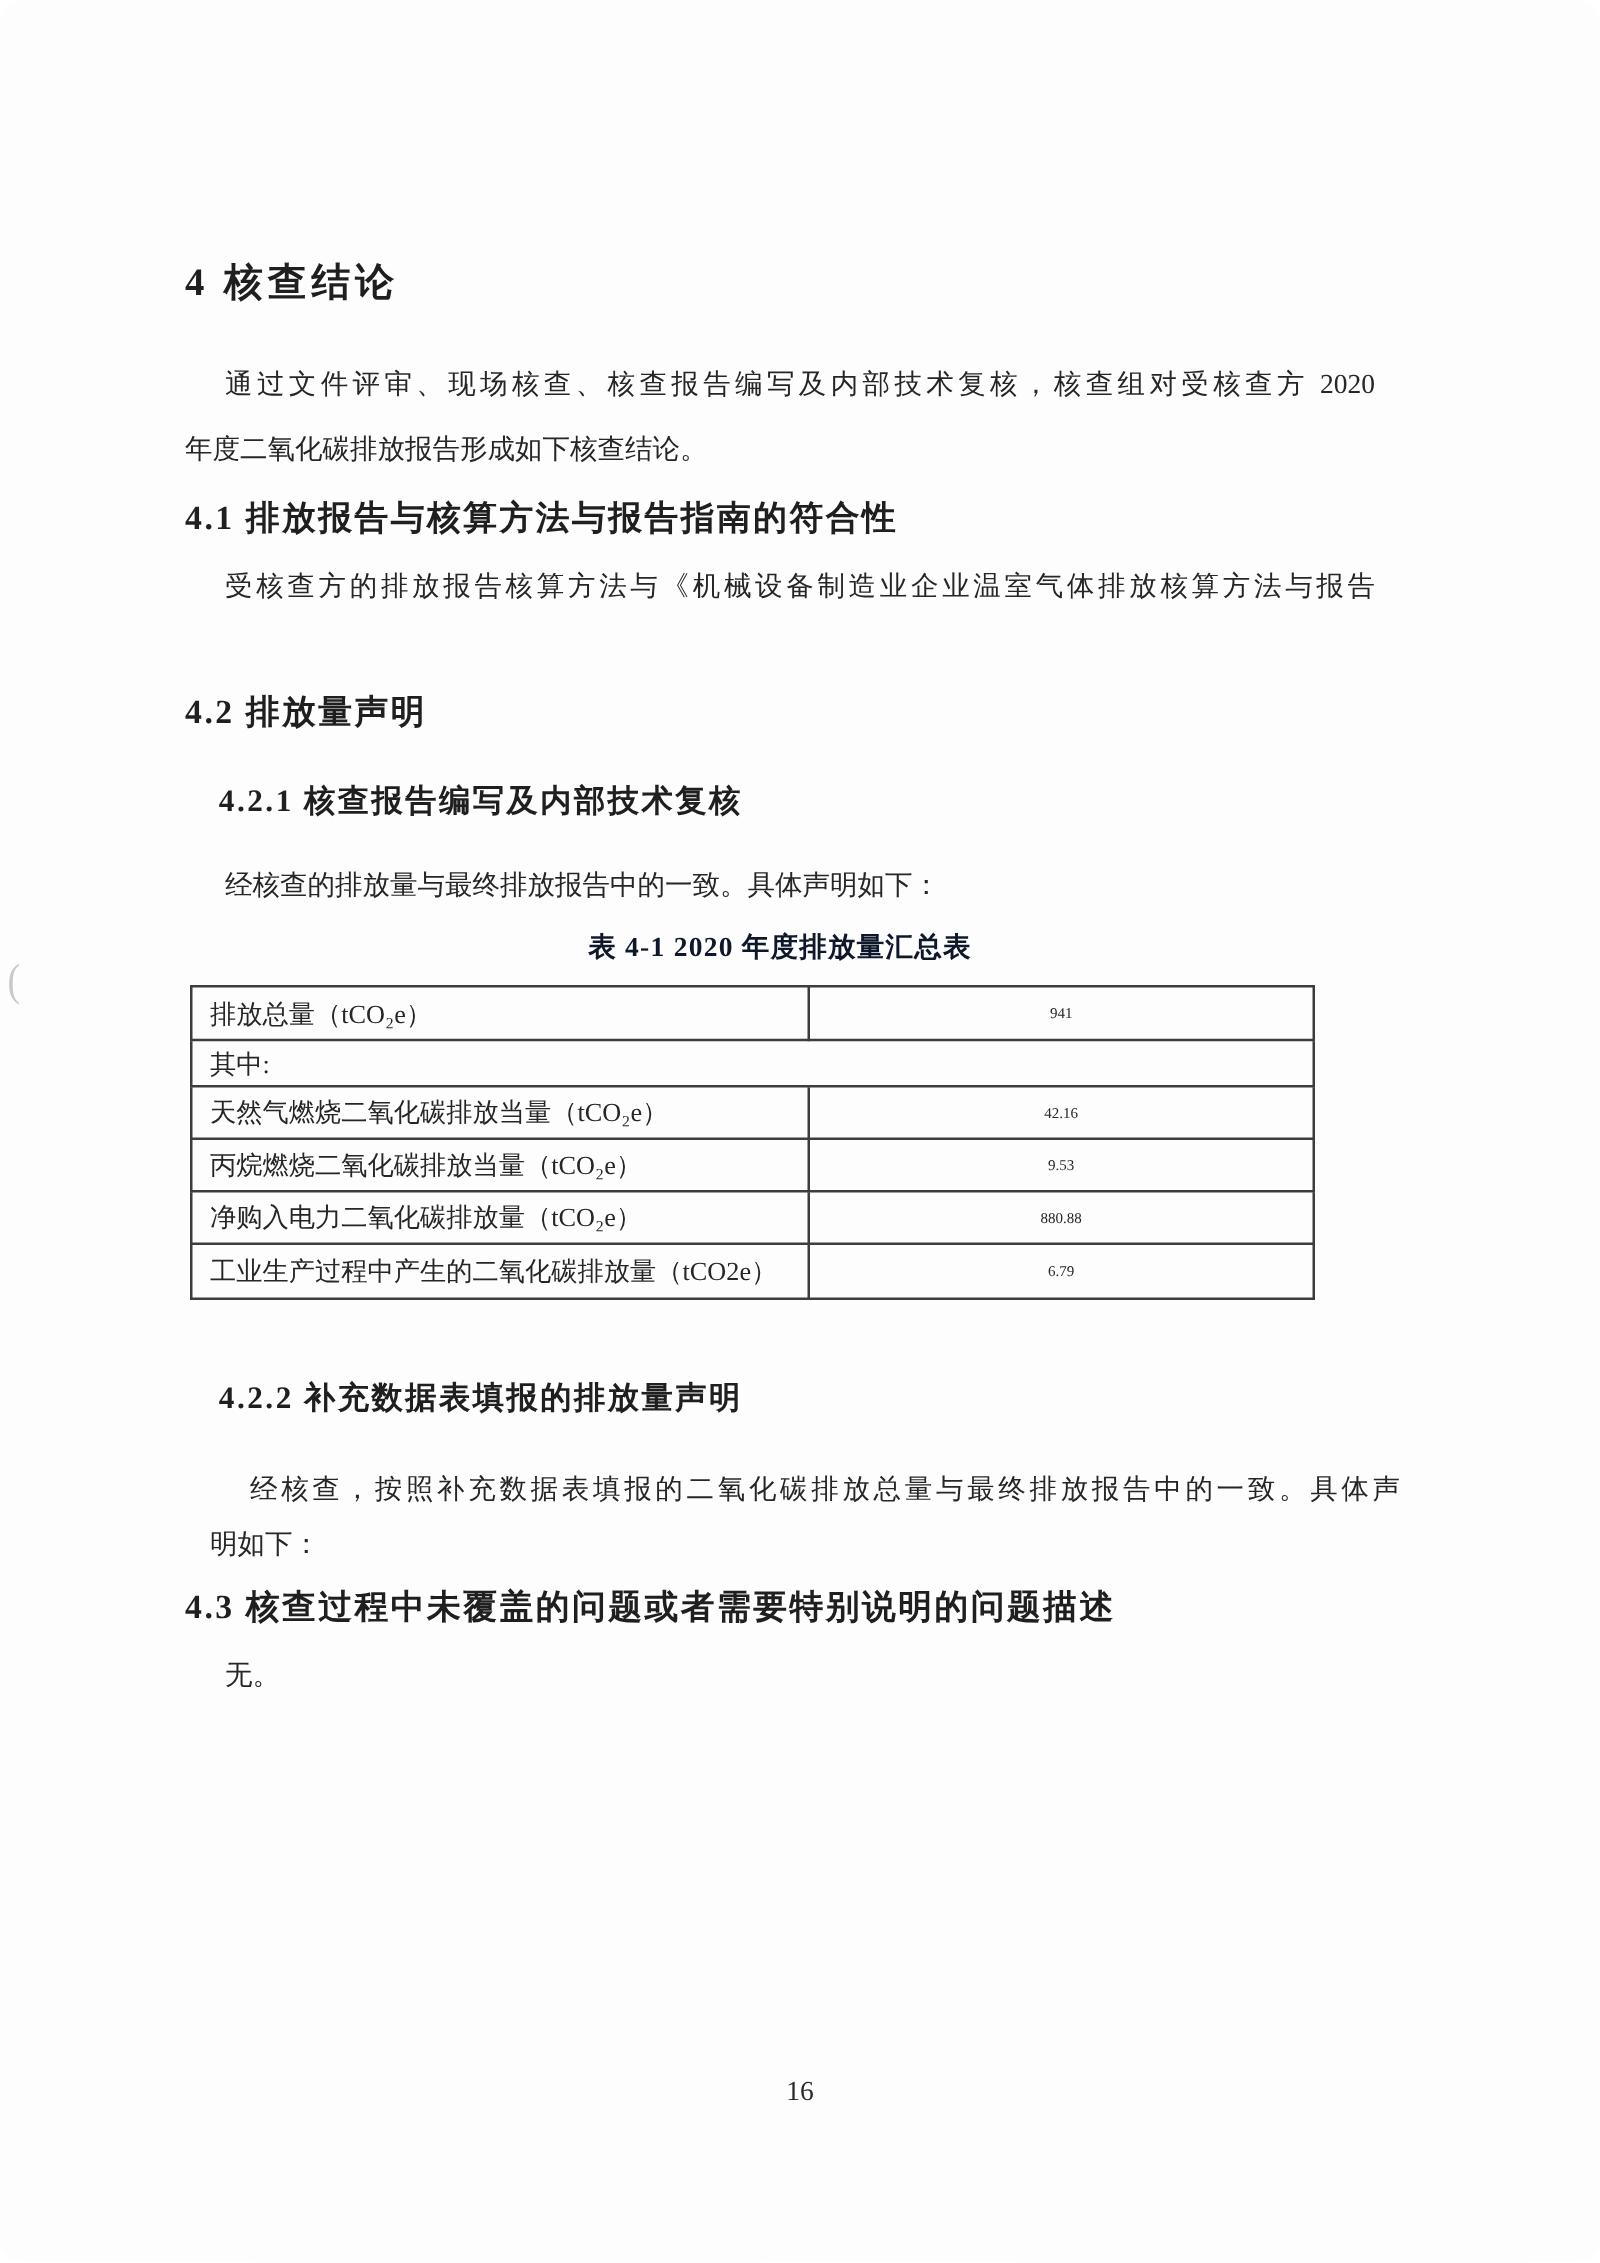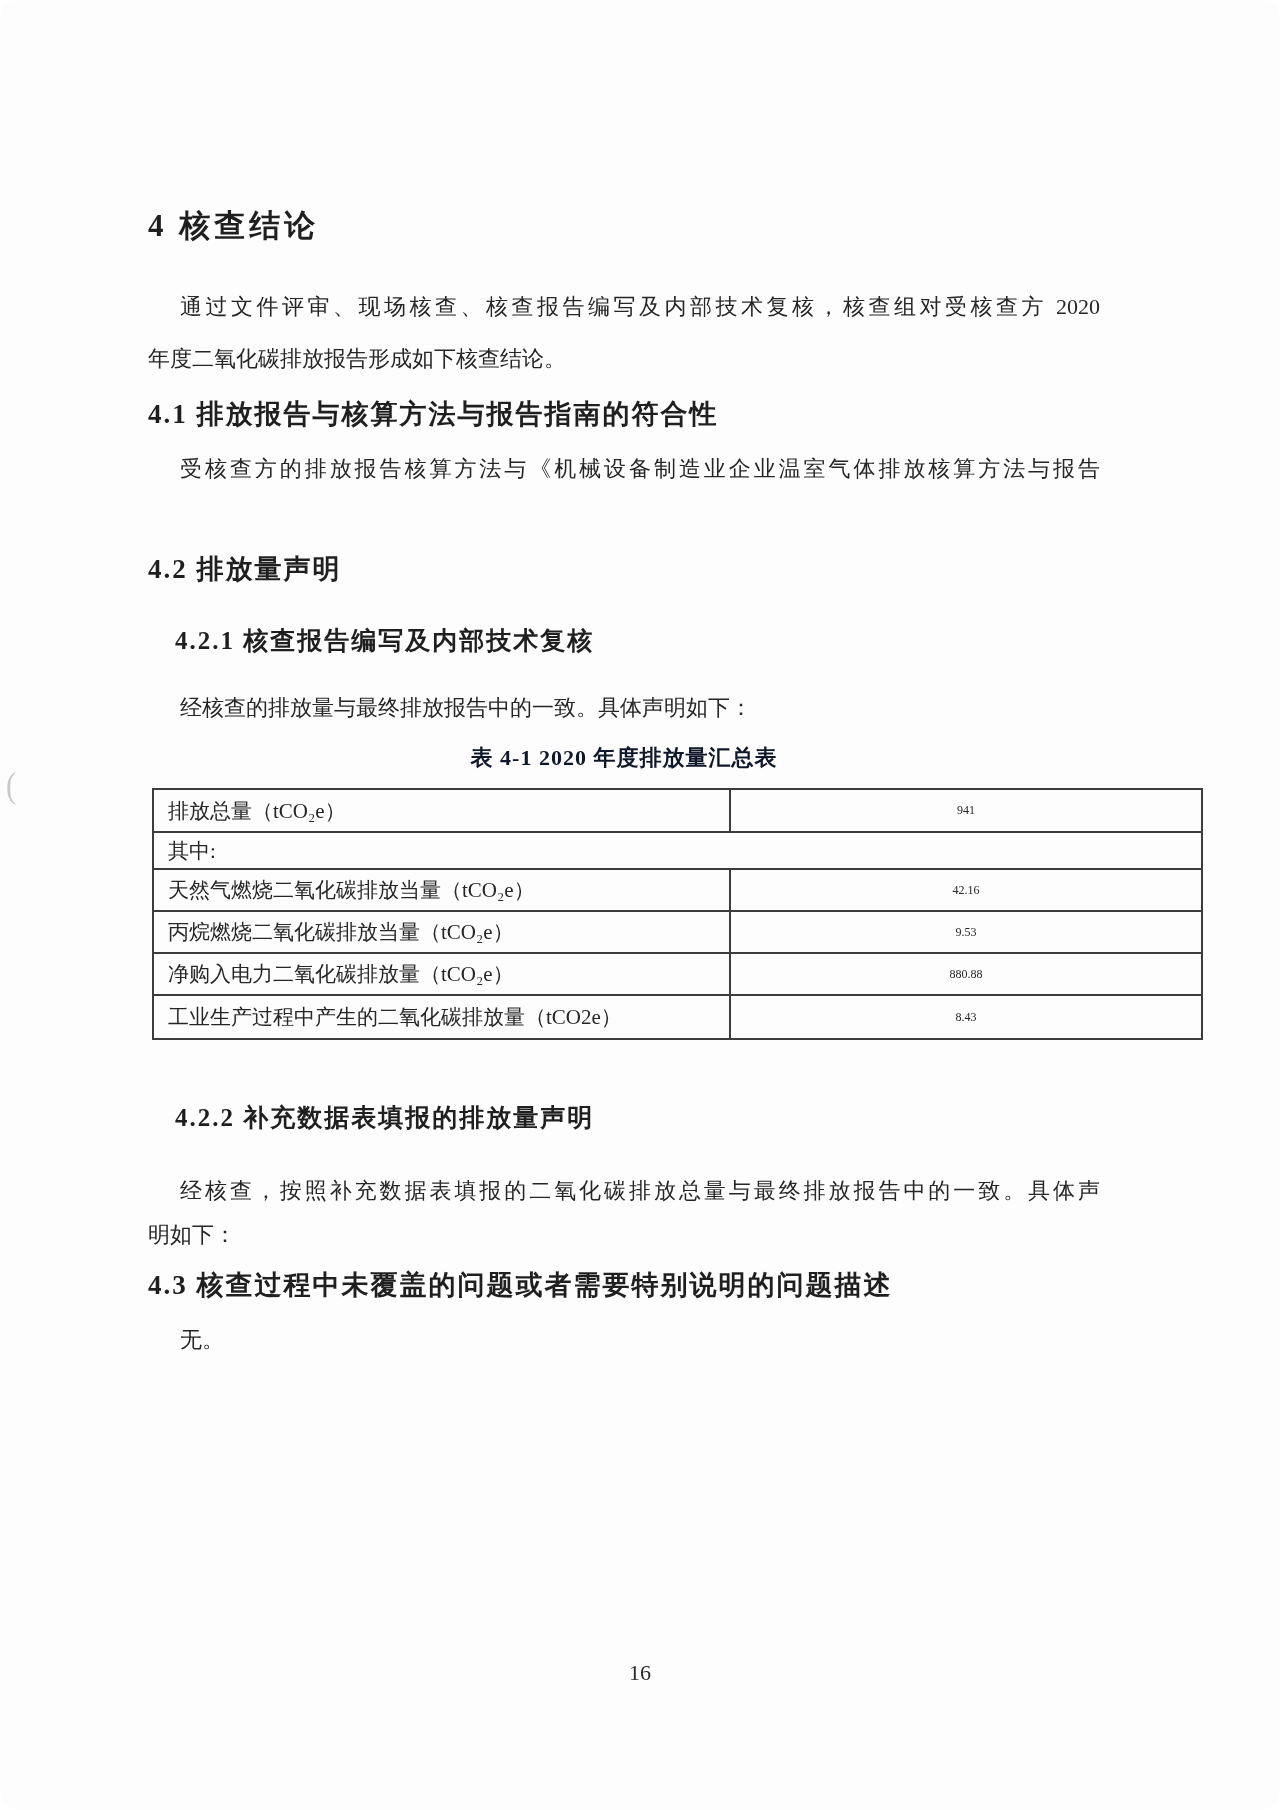--- a/index.html
+++ b/index.html
@@ -37,33 +37,33 @@
   .h3-422 { top: 1101px; }
   .para {
     left: 148px; width: 952px;
     font-size: 22px; color: #262626;
   }
   .p1 { top: 290px; }
   .p1 .line { height: 52px; line-height: 34px; }
   .p2 { top: 452px; }
   .p2 .line { height: 46px; line-height: 34px; }
   .p3 { top: 693px; }
-  .p4 { top: 1174px; }
+  .p4 { top: 1174px; margin-left: 20px; }
   .p4 .line { height: 44px; line-height: 34px; }
   .p5 { top: 1325px; }
   .indent { padding-left: 32px; }
   .full-line { text-align: justify; text-align-last: justify; }
   .caption {
     left: 148px; top: 743px; width: 952px;
     text-align: center;
     font-size: 22px; font-weight: bold; letter-spacing: 1px;
     color: #0f172a;
   }
   .emtable {
-    left: 152px; top: 788px; width: 1051px; height: 250px;
+    left: 152px; top: 788px; width: 900px; height: 250px;
     border-collapse: collapse; table-layout: fixed;
     font-size: 21px; color: #262626; padding-left: 48px;
   }
   .emtable td {
     border: 2px solid #3d3d3d;
     vertical-align: middle;
   }
   .emtable .c-label { width: 55%; padding-left: 14px; text-align: left; }
   .emtable .c-value { width: 45%; text-align: center; font-size: 12px; }
   .r1 { height: 43px; }
@@ -122,21 +122,21 @@
       <tr class="r4">
         <td class="c-label">丙烷燃烧二氧化碳排放当量（tCO₂e）</td>
         <td class="c-value">9.53</td>
       </tr>
       <tr class="r5">
         <td class="c-label">净购入电力二氧化碳排放量（tCO₂e）</td>
         <td class="c-value">880.88</td>
       </tr>
       <tr class="r6">
         <td class="c-label">工业生产过程中产生的二氧化碳排放量（tCO2e）</td>
-        <td class="c-value">8.43</td>
+        <td class="c-value">6.79</td>
       </tr>
     </tbody>
   </table>
 
   <div class="abs h3 h3-422">4.2.2 补充数据表填报的排放量声明</div>
 
   <div class="abs para p4">
     <div class="line indent full-line">经核查，按照补充数据表填报的二氧化碳排放总量与最终排放报告中的一致。具体声</div>
     <div class="line">明如下：</div>
   </div>

